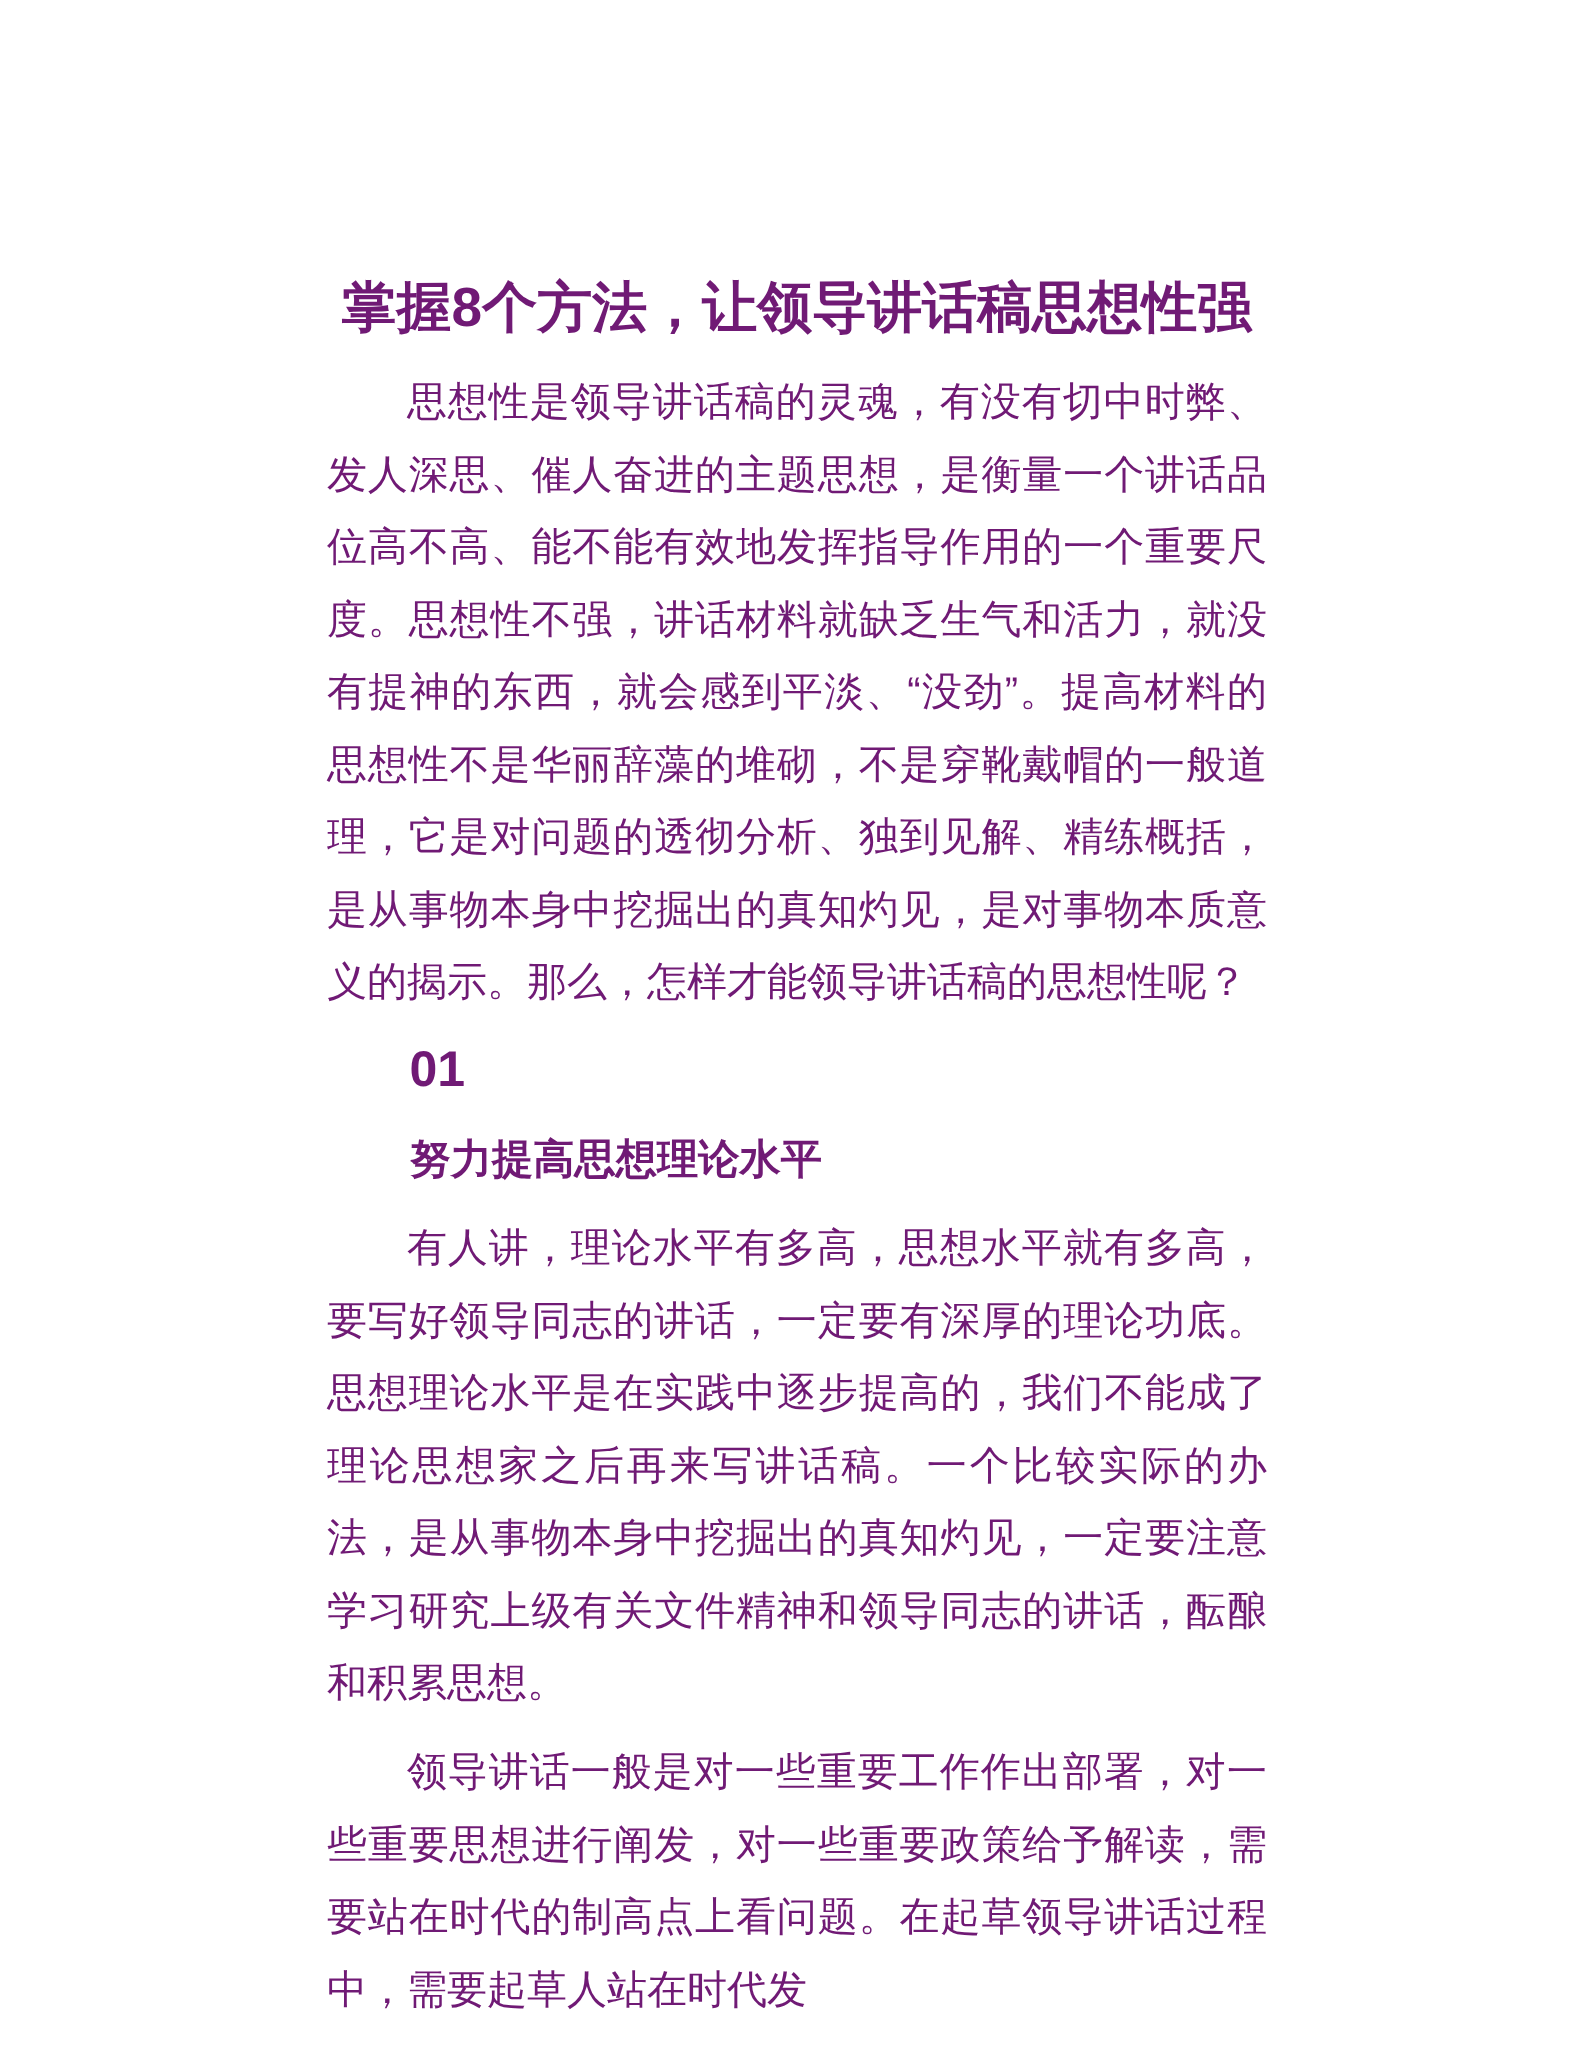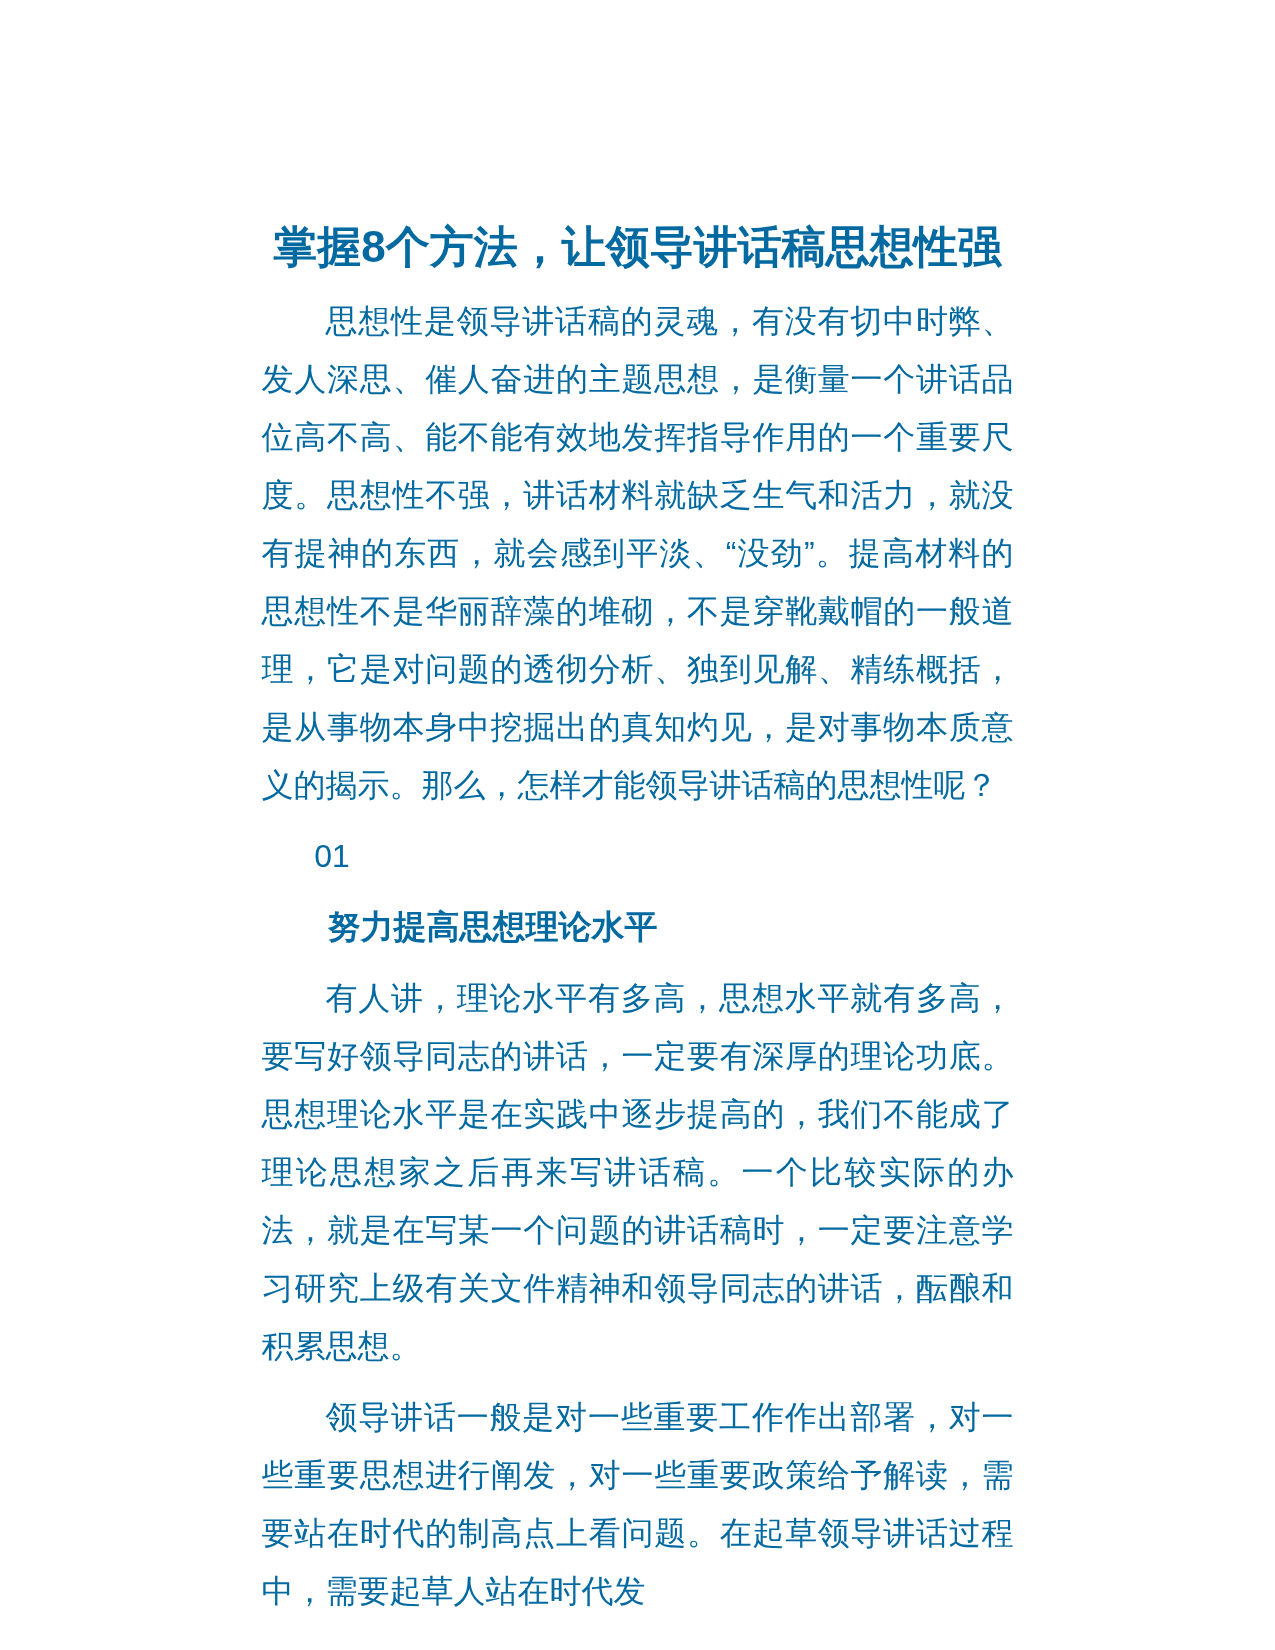--- a/index.html
+++ b/index.html
@@ -10,44 +10,44 @@
   .page {
     position: relative;
     width: 1126px;
     height: 1650px;
     margin: 0 auto;
     background: #ffffff;
     box-sizing: border-box;
     padding: 215px 187px 0 187px;
     overflow: hidden;
     font-family: "Liberation Sans", sans-serif;
-    color: #0369a1;
+    color: #701a75;
   }
   .doc-title {
     margin: 0;
     font-size: 44px;
     line-height: 64px;
     font-weight: 700;
     text-align: center;
     letter-spacing: 0;
   }
   .para {
     margin: 13px 0;
     font-size: 32px;
     line-height: 58px;
     text-align: justify;
     text-indent: 2em;
     word-break: break-all;
   }
   .section-number {
     margin: 13px 0;
-    font-size: 32px;
+    font-size: 40px;
     line-height: 58px;
     text-indent: 1.65em;
-    font-weight: 400;
+    font-weight: 700;
   }
   .section-heading {
     margin: 13px 0;
     font-size: 33px;
     line-height: 58px;
     text-indent: 2em;
     font-weight: 700;
   }
 </style>
 </head>
@@ -55,16 +55,16 @@
 
 <div class="page">
   <h1 class="doc-title">掌握8个方法，让领导讲话稿思想性强</h1>
 
   <p class="para">思想性是领导讲话稿的灵魂，有没有切中时弊、发人深思、催人奋进的主题思想，是衡量一个讲话品位高不高、能不能有效地发挥指导作用的一个重要尺度。思想性不强，讲话材料就缺乏生气和活力，就没有提神的东西，就会感到平淡、“没劲”。提高材料的思想性不是华丽辞藻的堆砌，不是穿靴戴帽的一般道理，它是对问题的透彻分析、独到见解、精练概括，是从事物本身中挖掘出的真知灼见，是对事物本质意义的揭示。那么，怎样才能领导讲话稿的思想性呢？</p>
 
   <p class="section-number">01</p>
 
   <p class="section-heading">努力提高思想理论水平</p>
 
-  <p class="para">有人讲，理论水平有多高，思想水平就有多高，要写好领导同志的讲话，一定要有深厚的理论功底。思想理论水平是在实践中逐步提高的，我们不能成了理论思想家之后再来写讲话稿。一个比较实际的办法，就是在写某一个问题的讲话稿时，一定要注意学习研究上级有关文件精神和领导同志的讲话，酝酿和积累思想。</p>
+  <p class="para">有人讲，理论水平有多高，思想水平就有多高，要写好领导同志的讲话，一定要有深厚的理论功底。思想理论水平是在实践中逐步提高的，我们不能成了理论思想家之后再来写讲话稿。一个比较实际的办法，是从事物本身中挖掘出的真知灼见，一定要注意学习研究上级有关文件精神和领导同志的讲话，酝酿和积累思想。</p>
 
   <p class="para">领导讲话一般是对一些重要工作作出部署，对一些重要思想进行阐发，对一些重要政策给予解读，需要站在时代的制高点上看问题。在起草领导讲话过程中，需要起草人站在时代发</p>
 </div>
 
 </body></html>

